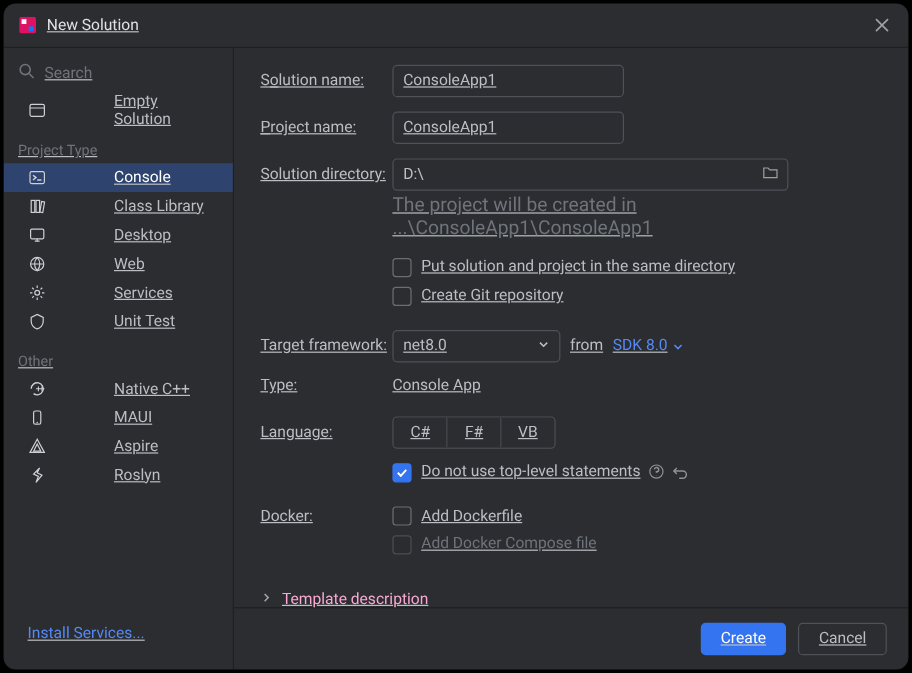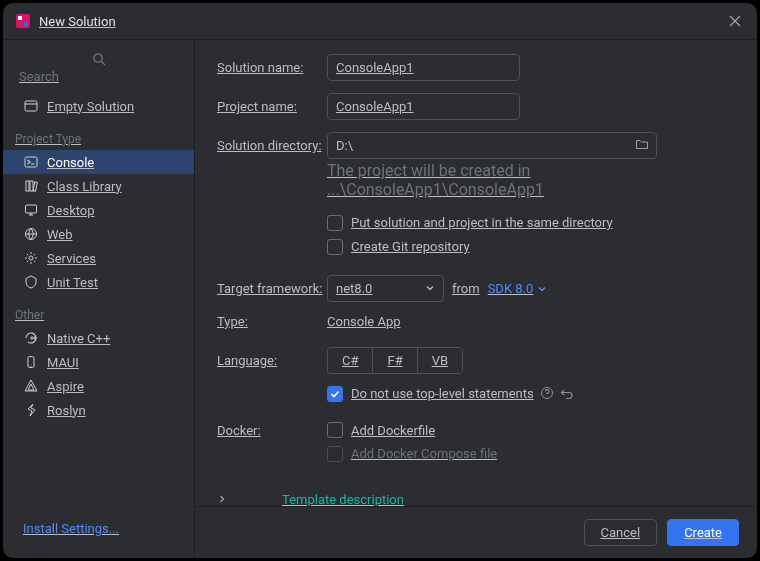--- a/index.html
+++ b/index.html
@@ -65,41 +65,41 @@
       border-right: 1px solid #1e1f22;
       padding: 8px 0;
       display: flex;
       flex-direction: column;
     }
     .search {
       display: flex;
       align-items: center;
       padding: 4px 12px 10px 12px;
       color: #6f737a;
-      flex-direction: column;
     }
     .search input {
       background: transparent;
       border: none;
       color: #bcbec4;
       margin-left: 8px;
       outline: none;
       font-size: 13px;
       width: 100%;
     }
     .search input::placeholder {
       color: #6f737a;
     }
     .sidebar-item {
       display: flex;
       align-items: center;
       padding: 4px 12px 4px 20px;
       height: 24px;
       cursor: pointer;
       color: #bcbec4;
+      gap: 48px;
     }
     .sidebar-item.selected {
       background: #2e436e;
       color: #fff;
     }
     .sidebar-item .icon {
       width: 16px;
       height: 16px;
       margin-right: 8px;
       display: flex;
@@ -202,21 +202,21 @@
     .cb.checked svg { display: block; }
     .cb-label { color: #bcbec4; }
     .cb-label.disabled { color: #6f737a; }
     .select {
       background: #2b2d30;
       border: 1px solid #4e5157;
       border-radius: 4px;
       padding: 5px 8px;
       color: #bcbec4;
       font-size: 13px;
-      width: 117px;
+      width: 140px;
       display: flex;
       align-items: center;
       justify-content: space-between;
       cursor: pointer;
     }
     .from-text { margin: 0 8px; color: #bcbec4; }
     .sdk-link { color: #548af7; cursor: pointer; display: flex; align-items: center; gap: 4px; }
     .lang-group {
       display: flex;
       border: 1px solid #4e5157;
@@ -236,22 +236,21 @@
       margin-left: 6px;
       color: #8e9195;
       cursor: pointer;
       display: flex;
     }
     .expand-row {
       display: flex;
       align-items: center;
       padding: 10px 0;
       cursor: pointer;
-      color: #14b8a6;
-      gap: 47px;
+      color: #f9a8d4;
     }
     .expand-row .chev { margin-right: 8px; color: #a0a0a0; }
     .footer {
       display: flex;
       justify-content: flex-end;
       padding: 12px 18px 12px 18px;
       border-top: 1px solid #1e1f22;
       gap: 10px;
     }
     .btn {
@@ -402,21 +401,21 @@
       <div class="sidebar-item">
         <span class="icon">
           <svg width="14" height="14" viewBox="0 0 14 14">
               <path d="M6 1 L4 5 L8 7 L3 13 L5 8 L1 6 Z" stroke="currentColor" fill="none" transform="translate(3,0)"></path>
             </svg>
         </span>
         <span>Roslyn</span>
       </div>
 
       <div class="sidebar-spacer"></div>
-      <div class="install-link">Install Settings...</div>
+      <div class="install-link">Install Services...</div>
     </div>
 
     <div class="main">
       <div class="form">
 
         <div class="row">
           <span class="label"><span>S</span><span class="underline">o</span><span>lution name:</span></span>
           <input class="input" value="ConsoleApp1" style="">
         </div>
 
@@ -518,19 +517,19 @@
         <div class="expand-row">
           <span class="chev"><svg width="10" height="10" viewBox="0 0 10 10">
                 <path d="M3.5 2 L6.5 5 L3.5 8" stroke="currentColor" fill="none" stroke-width="1.3"></path>
               </svg></span>
           <span>Advanced Settings</span>
         </div>
 
       </div>
 
       <div class="footer">
+        <button class="btn primary">Create</button>
         <button class="btn">Cancel</button>
-        <button class="btn primary">Create</button>
       </div>
     </div>
 
   </div>
 </div>
 
 </body></html>

